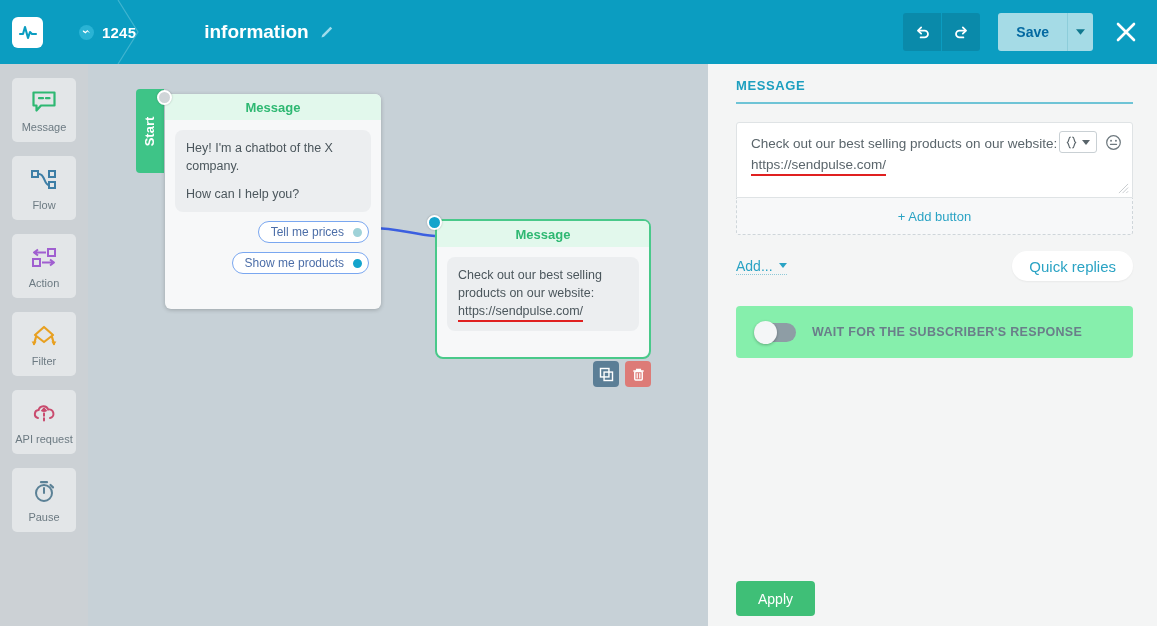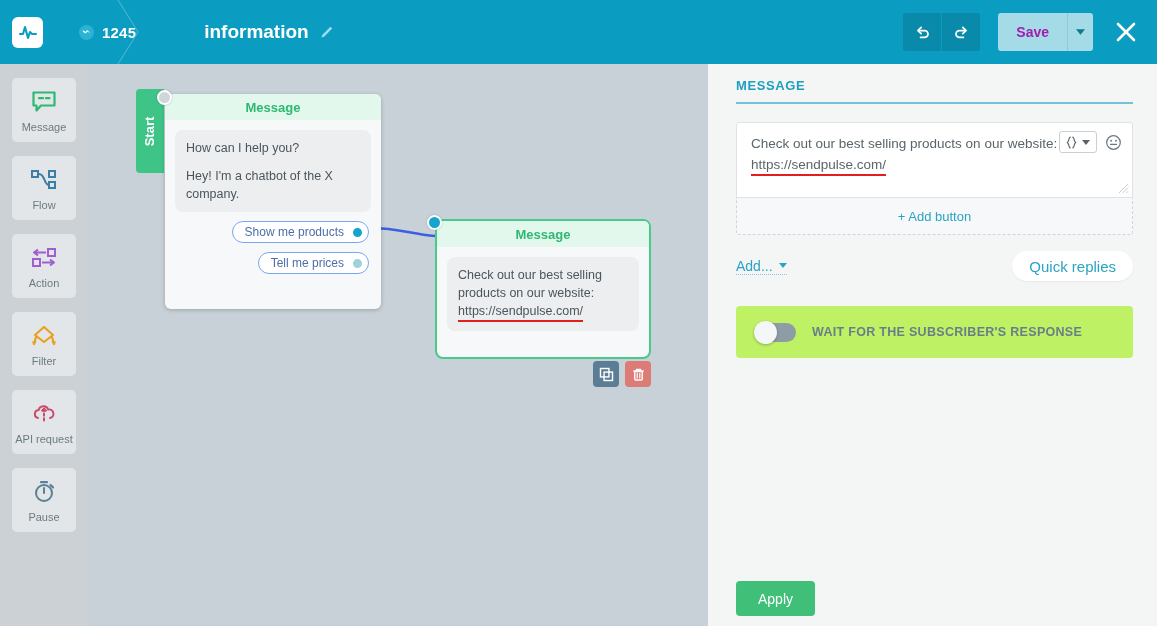--- a/index.html
+++ b/index.html
@@ -42,21 +42,21 @@
   }
   .icon-sq {
     width: 38px; height: 38px; background: #0a8aaa; border: none;
     display: flex; align-items: center; justify-content: center; cursor: pointer;
     color: #ffffff;
   }
   .icon-sq.first { border-radius: 3px 0 0 3px; margin-left: 0; }
   .icon-sq.second { border-radius: 0 3px 3px 0; margin-left: 1px; }
   .save-group { display: flex; margin-left: 18px; }
   .save-btn {
-    background: #a5dbe6; color: #a21caf; border: none; height: 38px;
+    background: #a5dbe6; color: #0369a1; border: none; height: 38px;
     padding: 0 18px; font-size: 14px; font-weight: bold; cursor: pointer;
     border-radius: 3px 0 0 3px; font-family: "Liberation Sans", sans-serif;
   }
   .save-caret {
     background: #a5dbe6; border: none; border-left: 1px solid #8dcdda; height: 38px;
     width: 26px; cursor: pointer; border-radius: 0 3px 3px 0;
     display: flex; align-items: center; justify-content: center;
   }
   .close-btn {
     margin-left: 18px; margin-right: 16px; width: 30px; height: 30px;
@@ -176,21 +176,21 @@
   .add-link {
     color: #2aa3c4; font-size: 14px; border-bottom: 1px dotted #8fc9d8;
     cursor: pointer; display: inline-flex; align-items: center; gap: 6px;
   }
   .qr-btn {
     background: #ffffff; border: none; border-radius: 16px; height: 30px;
     padding: 0 17px; color: #2aa3c4; font-size: 15px; cursor: pointer;
     font-family: "Liberation Sans", sans-serif; box-shadow: 0 1px 2px rgba(0,0,0,.05);
   }
   .wait-card {
-    margin-top: 25px; background: #bef264; border-radius: 4px; height: 52px;
+    margin-top: 25px; background: #86efac; border-radius: 4px; height: 52px;
     display: flex; align-items: center; padding-left: 18px;
   }
   .toggle {
     width: 42px; height: 19px; border-radius: 10px; background: #8e9da5;
     position: relative; cursor: pointer; flex: none;
   }
   .toggle .knob {
     position: absolute; left: 0; top: -2px; width: 23px; height: 23px;
     border-radius: 50%; background: #f4f6f7; box-shadow: 0 1px 3px rgba(0,0,0,.28);
   }
@@ -347,35 +347,35 @@
 
     <div class="start-tab">
       <span>Start</span>
     </div>
 
     <div class="node1">
       <div class="node-hdr">Message</div>
       <div class="port grey" style="left:-8px; top:-4px;"></div>
 
       <div class="bubble">
+        <p>Hey! I'm a chatbot of the X company.</p>
         <p>How can I help you?</p>
-        <p>Hey! I'm a chatbot of the X company.</p>
+      </div>
+
+      <div class="reply-row">
+        <div class="reply-chip">
+          <span>Tell me prices</span>
+          <span class="chip-dot idle"></span>
+        </div>
       </div>
 
       <div class="reply-row">
         <div class="reply-chip">
           <span>Show me products</span>
           <span class="chip-dot active"></span>
-        </div>
-      </div>
-
-      <div class="reply-row">
-        <div class="reply-chip">
-          <span>Tell me prices</span>
-          <span class="chip-dot idle"></span>
         </div>
       </div>
     </div>
 
     <div class="node2">
       <div class="node-hdr">Message</div>
       <div class="port blue" style="left:-10px; top:-6px;"></div>
       <div class="bubble">
         <span>Check out our best selling products on our website:</span>
         <span class="u-red">https://sendpulse.com/</span>

